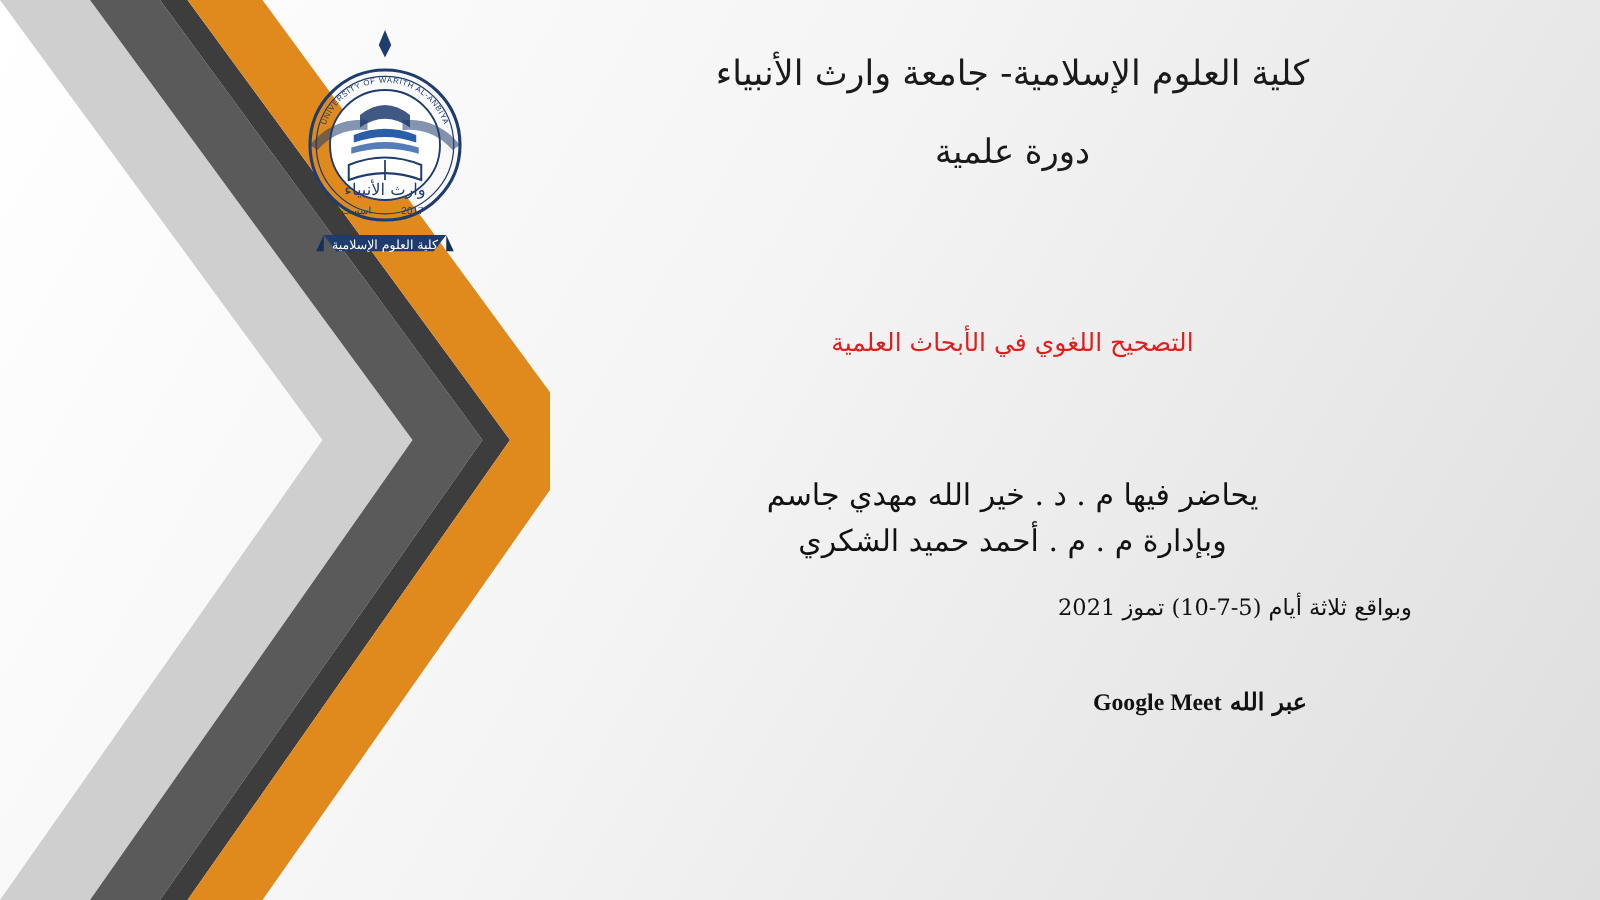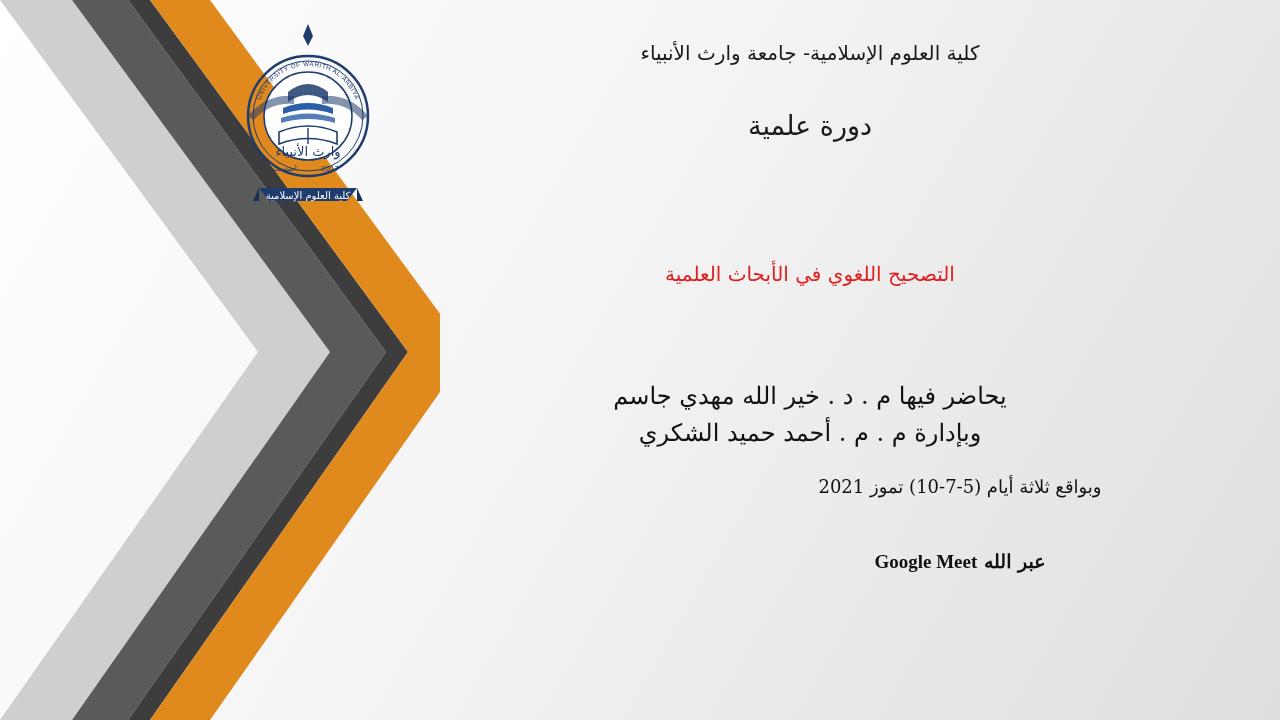--- a/index.html
+++ b/index.html
@@ -44,35 +44,35 @@
   
   .headline {
     position: absolute;
     left: 380px;
     top: 38px;
     width: 860px;
     text-align: center;
     direction: rtl;
   }
   .headline .l1 {
-    font-size: 20px;
+    font-size: 28px;
     color: #1a1a1a;
     line-height: 1.5;
     font-family: "DejaVu Sans", "Liberation Sans", sans-serif;
   }
   .headline .l2 {
     font-size: 27px;
     color: #1a1a1a;
     margin-top: 20px;
     font-family: "DejaVu Sans", "Liberation Sans", sans-serif;
   }
   .headline .l3 {
     font-size: 27px;
     color: #1a1a1a;
-    margin-top: 42px;
+    margin-top: 26px;
     font-family: "DejaVu Sans", "Liberation Sans", sans-serif;
   }
   .course-title {
     position: absolute;
     left: 380px;
     top: 262px;
     width: 860px;
     text-align: center;
     direction: rtl;
     font-size: 20px;
@@ -89,21 +89,21 @@
     text-align: center;
     direction: rtl;
     font-family: "DejaVu Serif", "Liberation Serif", serif;
     color: #111;
   }
   .presenter .p1 { font-size: 24px; line-height: 1.55; }
   .presenter .p2 { font-size: 24px; line-height: 1.55; }
 
   .details {
     position: absolute;
-    left: 700px;
+    left: 728px;
     top: 474px;
     width: 520px;
     text-align: center;
     direction: rtl;
     font-family: "DejaVu Serif", "Liberation Serif", serif;
     color: #111;
   }
   .details .d1 { font-size: 18px; line-height: 1.45; }
   .details .d2 { font-size: 18px; line-height: 1.45; }
 

